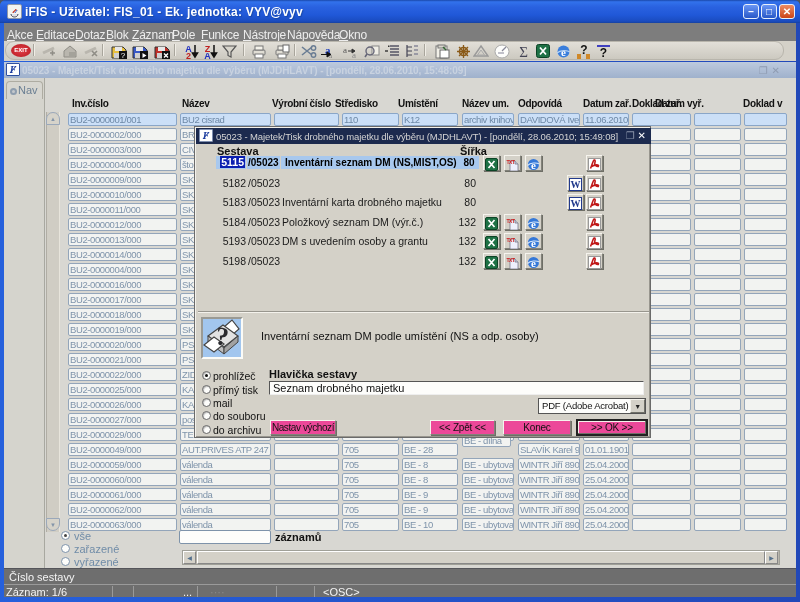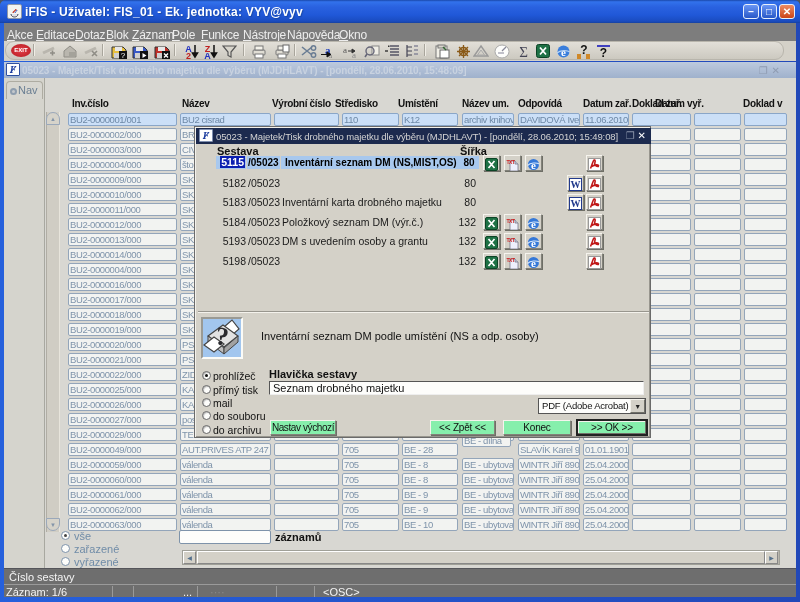--- a/index.html
+++ b/index.html
@@ -69,21 +69,21 @@
 #dsep{position:absolute;left:3px;top:185px;width:451px;height:50px;border-top:1px solid #f4f2ec;box-shadow:0 -1px 0 #98968e}
 #picon{position:absolute;left:6px;top:190px;width:42px;height:42px;background:#a6c8ee;border:2px solid;border-color:#9a9a94 #fbfbf7 #fbfbf7 #9a9a94;padding:0}
 #pdesc{position:absolute;left:66px;top:203px;font-size:11px;color:#111}
 .rc{position:absolute;width:9px;height:9px;border-radius:50%;background:#fdfdfb;border:1px solid #666;box-shadow:inset 1px 1px 1px #bbb}
 .rdot{display:block;margin:2px;width:3px;height:3px;border-radius:50%;background:#111}
 .rt{position:absolute;font-size:10.5px;color:#111}
 #hlab{position:absolute;left:74px;top:241px;font-size:11px;font-weight:bold;color:#111}
 #hinp{position:absolute;left:74px;top:254px;width:375px;height:14px;background:#fdfdfb;border:1px solid #555;border-bottom-color:#eee;border-right-color:#eee;font-size:11px;line-height:12px;padding-left:3px;color:#111}
 #combo{position:absolute;left:343px;top:271px;width:108px;height:16px;background:#fdfdfb;border:1px solid #555;font-size:9.5px;line-height:14px;padding-left:3px;color:#111;white-space:nowrap;letter-spacing:-0.2px}
 #combobtn{position:absolute;right:0px;top:0px;width:15px;height:14px;background:#d4d1c8;border:1px solid #f4f2ec;border-right-color:#707068;border-bottom-color:#707068;font-size:7px;color:#222;text-align:center;line-height:13px}
-.dbtn{position:absolute;height:15px;background:#86efac;border:1px solid #f6f4ee;border-right-color:#82827a;border-bottom-color:#82827a;box-shadow:1px 1px 0 #6e6e66;font-size:10px;text-align:center;color:#111;line-height:14px;white-space:nowrap;overflow:hidden;letter-spacing:-0.2px}
+.dbtn{position:absolute;height:15px;background:#ec4899;border:1px solid #f6f4ee;border-right-color:#82827a;border-bottom-color:#82827a;box-shadow:1px 1px 0 #6e6e66;font-size:10px;text-align:center;color:#111;line-height:14px;white-space:nowrap;overflow:hidden;letter-spacing:-0.2px}
 .dbtn.def{border:1px solid #222;box-shadow:inset -1px -1px 0 #707068, inset 1px 1px 0 #f4f2ec, 0 0 0 1px #222}
 </style></head><body>
 <div id="win">
 <div id="tbar">
   <div id="tico"><svg width="13" height="13" viewBox="0 0 13 13">
           <path d="M3 8c0 2 2 3 3.5 3S10 10 10 8" stroke="#445" fill="#e8e8e8" stroke-width="1"></path>
           <path d="M4 8h5v2H4z" fill="#e0e0e8"></path>
           <path d="M5 7c0-2 3-2 3-4" stroke="#c03020" fill="none" stroke-width="1.2"></path>
           <path d="M7 7c0-1.5 2-1.5 2-3" stroke="#3050c0" fill="none" stroke-width="1"></path>
         </svg></div>

